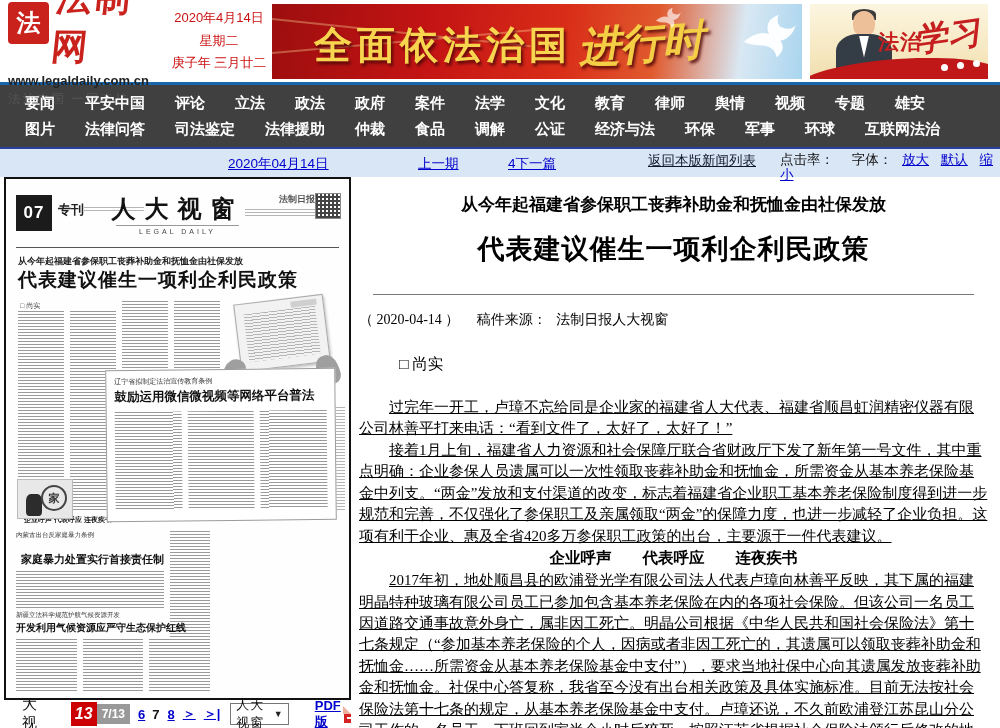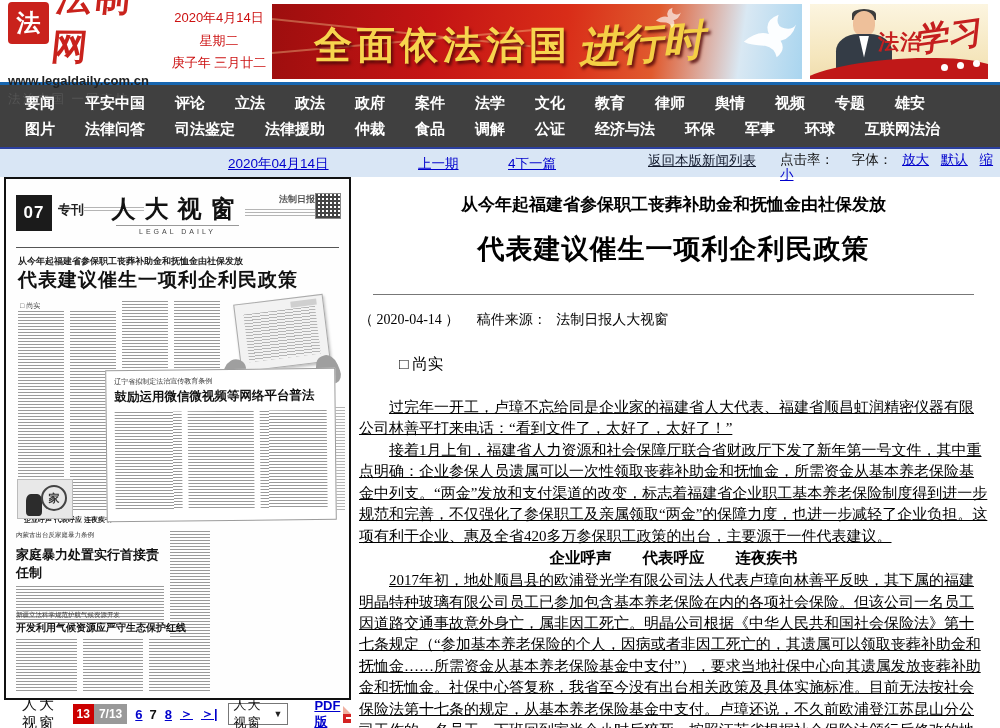--- a/index.html
+++ b/index.html
@@ -115,38 +115,38 @@
   .p-boxB-kicker{font-size:7px;color:#333;}
   .p-boxB-title{font-size:12.5px;font-weight:bold;color:#111;margin-top:2px;white-space:nowrap;}
   .p-boxB-cols{display:flex;gap:6px;margin-top:6px;height:98px;}
   .p-boxB-cols div{flex:1;}
   .p-emblem{position:absolute;left:11px;top:300px;width:54px;height:38px;background:#e8e8e8;border:1px solid #bbb;}
   .p-fist{position:absolute;left:8px;bottom:2px;width:16px;height:22px;background:#2c2c2c;border-radius:30% 30% 20% 20%;}
   .p-ring{position:absolute;right:5px;top:5px;width:22px;height:22px;border:2px solid #444;border-radius:50%;
       display:flex;align-items:center;justify-content:center;font-size:11px;font-weight:bold;color:#333;}
   .p-artC{position:absolute;left:10px;top:352px;width:148px;}
   .p-artC .k{font-size:6.5px;color:#333;}
-  .p-artC .t{font-size:13px;font-weight:bold;color:#111;margin-top:6px;}
+  .p-artC .t{font-size:11px;font-weight:bold;color:#111;margin-top:12px;text-align:right;}
   .p-artC .b{margin-top:4px;height:38px;}
   .p-midcol{position:absolute;left:164px;top:352px;width:40px;height:150px;}
   .p-boxD{position:absolute;left:210px;top:352px;width:121px;height:152px;border:1px solid #9c9c9c;
       box-sizing:border-box;padding:5px 6px;background:#fff;}
   .p-boxD .k{font-size:6.5px;color:#333;}
   .p-boxD .t{font-size:10px;font-weight:bold;color:#111;margin-top:1px;}
   .p-boxD .b{margin-top:4px;height:92px;}
   .p-artE{position:absolute;left:10px;top:432px;width:194px;}
   .p-artE .k{font-size:6.5px;color:#333;}
   .p-artE .t{font-size:10px;font-weight:bold;color:#111;margin-top:1px;white-space:nowrap;}
   .p-artE .cols{display:flex;gap:6px;margin-top:4px;height:52px;}
   .p-artE .cols div{flex:1;}
 
   
   .footer-bar{height:28px;display:flex;align-items:center;background:#fff;font-size:13px;}
   .f-board{margin-left:18px;font-size:15px;color:#111;letter-spacing:2px;}
-  .f-badge{margin-left:16px;background:#cc0000;color:#fff;font-size:12px;font-weight:bold;padding:3px 4px;}
+  .f-badge{margin-left:16px;background:#cc0000;color:#fff;font-size:16px;font-weight:bold;padding:3px 4px;font-style:italic;}
   .f-ind{background:#999;color:#fff;font-size:12px;font-weight:bold;padding:3px 5px;}
   .f-link{margin-left:8px;color:#0000cc;text-decoration:underline;font-weight:bold;cursor:pointer;}
   .f-cur{margin-left:7px;color:#111;font-weight:bold;}
   .f-select{margin-left:10px;width:96px;height:20px;border:1px solid #777;display:flex;align-items:center;
       justify-content:space-between;padding:0 5px;background:#fff;cursor:pointer;}
   .f-select .val{font-size:13px;color:#111;letter-spacing:1px;}
   .f-select .arr{font-size:9px;color:#222;}
   .f-pdf{margin-left:26px;color:#0000cc;text-decoration:underline;font-weight:bold;cursor:pointer;}
   .pdf-icon{width:15px;height:17px;background:#d42222;margin-left:3px;position:relative;display:inline-block;}
   .pdf-icon:before{content:"";position:absolute;right:0;top:0;border:4px solid #fff;

